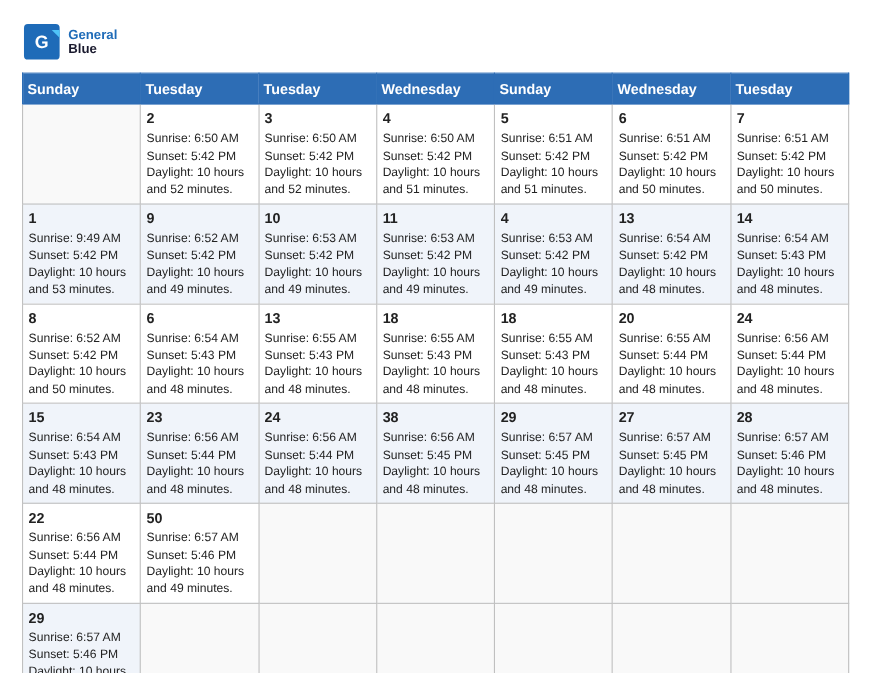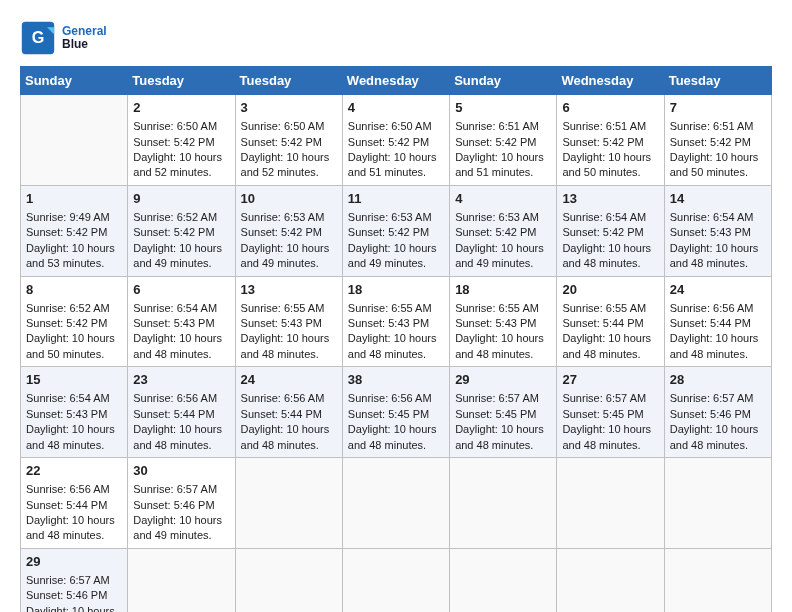--- a/index.html
+++ b/index.html
@@ -293,21 +293,21 @@
         </td>
       </tr>
       <tr>
         <td>
           <span class="day-num">22</span>
           <div>Sunrise: 6:56 AM</div>
           <div>Sunset: 5:44 PM</div>
           <div>Daylight: 10 hours and 48 minutes.</div>
         </td>
         <td>
-          <span class="day-num">30</span>
+          <span class="day-num">50</span>
           <div>Sunrise: 6:57 AM</div>
           <div>Sunset: 5:46 PM</div>
           <div>Daylight: 10 hours and 49 minutes.</div>
         </td>
         <td class="empty-cell"></td>
         <td class="empty-cell"></td>
         <td class="empty-cell"></td>
         <td class="empty-cell"></td>
         <td class="empty-cell"></td>
       </tr>

